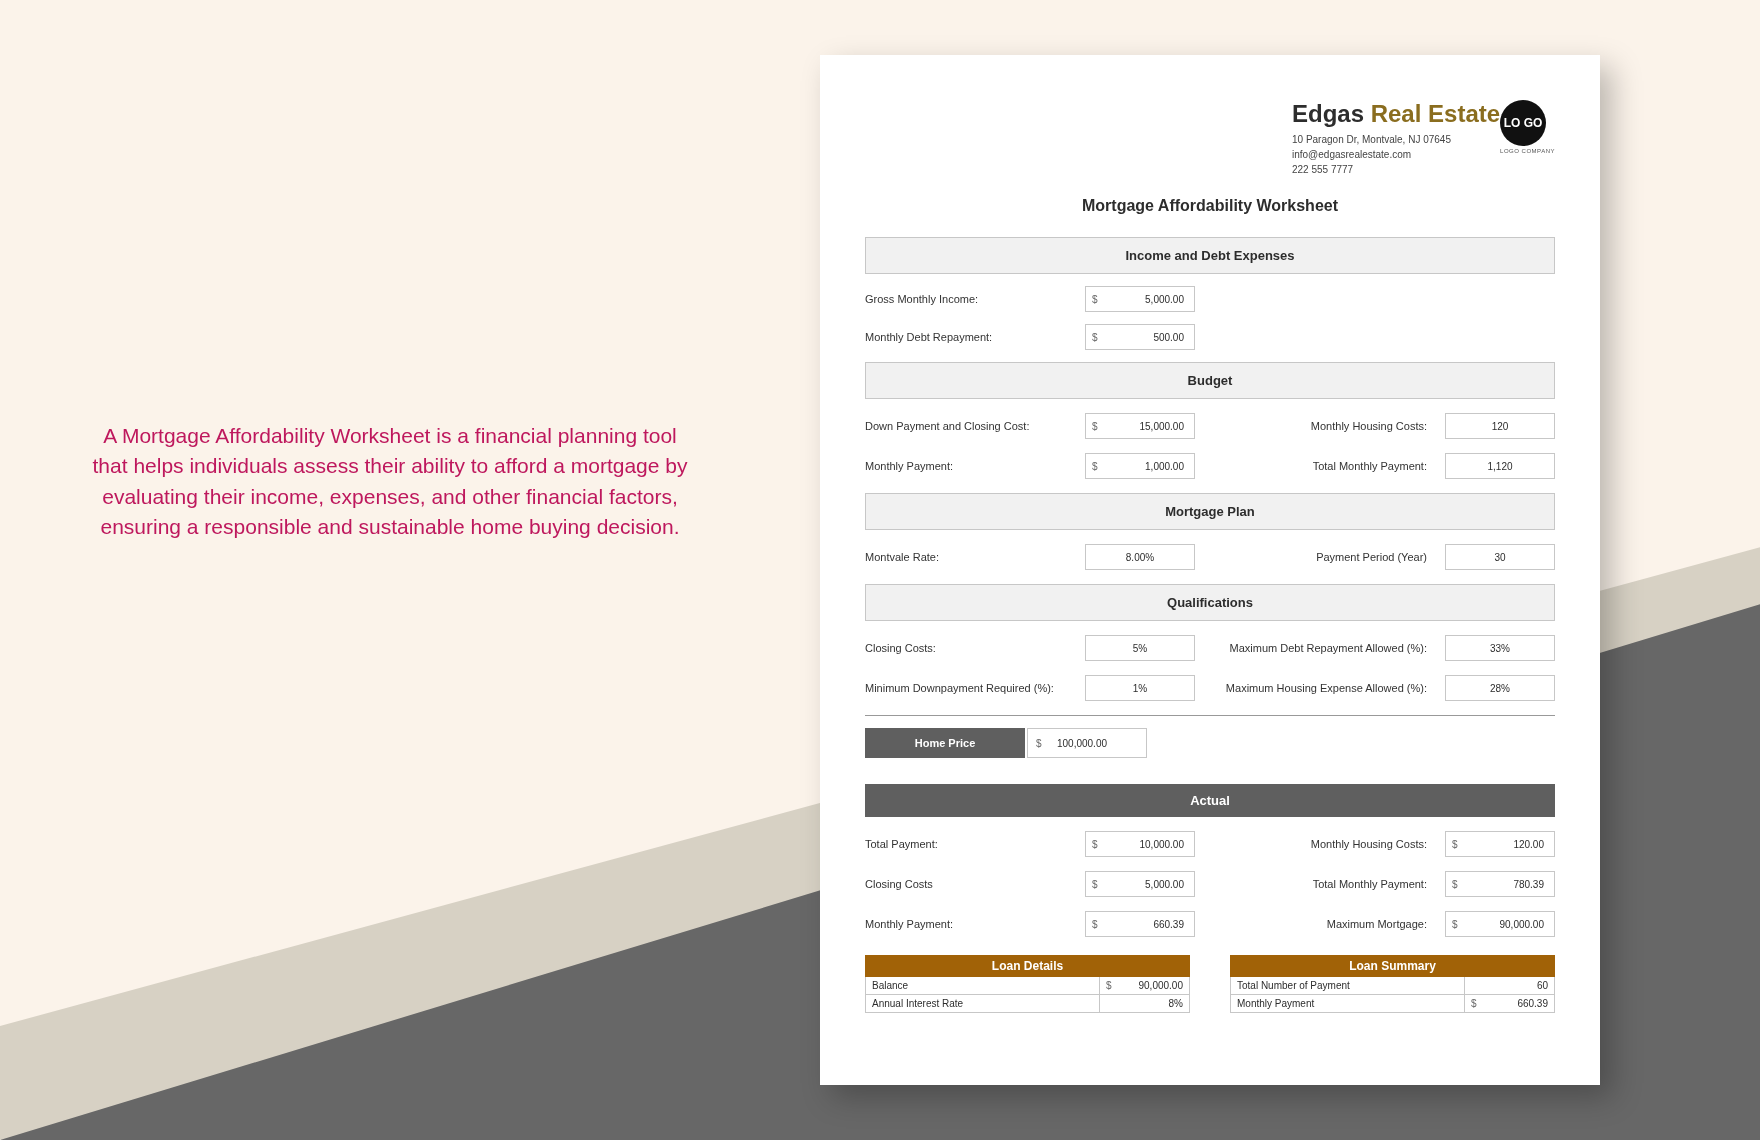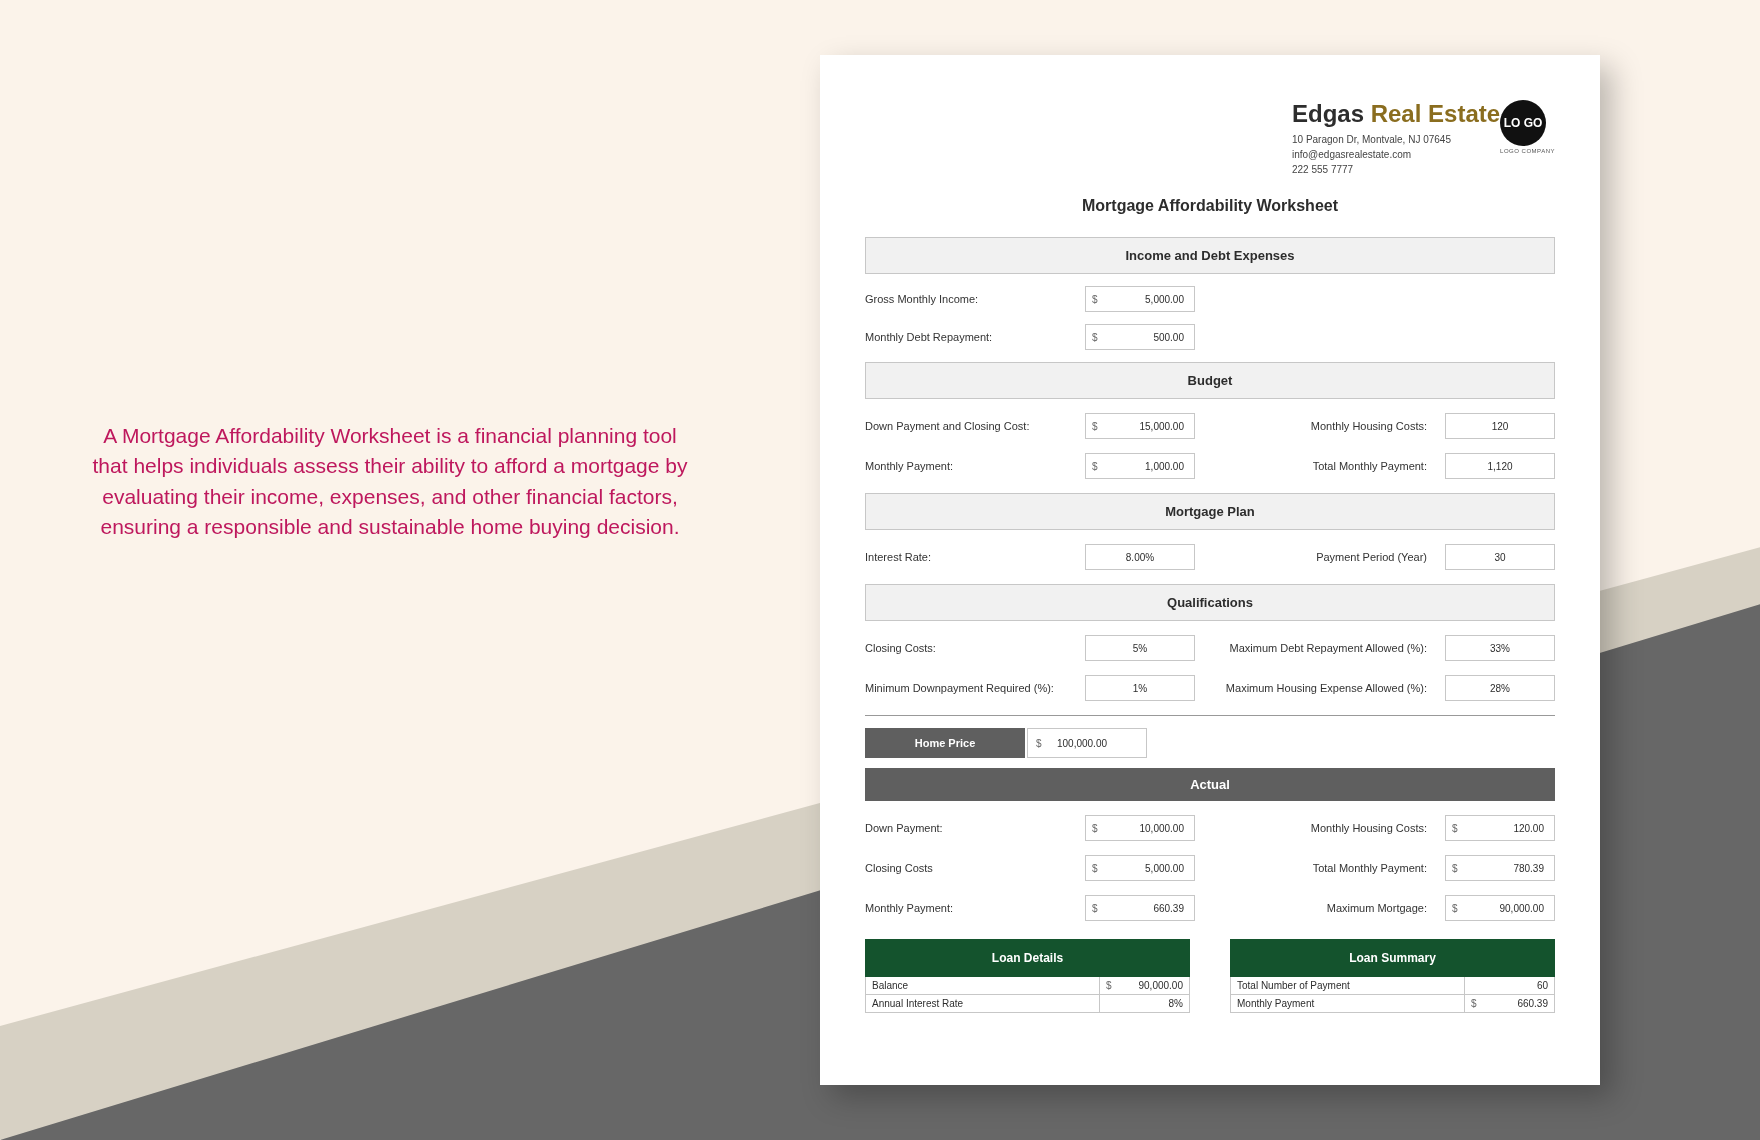--- a/index.html
+++ b/index.html
@@ -89,25 +89,25 @@
   width: 160px; height: 30px; font-size: 11px;
 }
 .home-val {
   border: 1px solid #c7c7c7; height: 30px; width: 120px;
   display:flex;align-items:center;position:relative;font-size:10px;
 }
 .home-val::before { content:"$"; position:absolute; left:8px; color:#666; }
 .home-val .v { flex:1; text-align:center; padding-right:10px; }
 .dark-bar {
   background: #5f5f5f; color:#fff; text-align:center; font-weight:700;
-  padding: 9px 0; font-size: 13px; margin-top: 10px;
+  padding: 9px 0; font-size: 13px; margin-top: 26px;
 }
 .tables { display:flex; gap: 40px; margin-top: 18px; }
 .tbl { flex:1; }
-.tbl-hd { background:#14532d;color:#fff;text-align:center;font-weight:700;padding:12px 0;font-size:12px; }
+.tbl-hd { background:#a16207;color:#fff;text-align:center;font-weight:700;padding:4px 0;font-size:12px; }
 .tbl-row { display:flex; border:1px solid #c7c7c7; border-top:0; }
 .tbl-row:first-of-type { border-top:1px solid #c7c7c7; }
 .tbl-row .c1 { flex:1; padding: 3px 6px; font-size:10px; }
 .tbl-row .c2 { width:90px; border-left:1px solid #c7c7c7; padding:3px 6px; text-align:right; font-size:10px; position:relative; }
 .tbl-row .c2.cur::before { content:"$"; position:absolute; left:6px; color:#666; }
 </style>
 </head>
 <body>
 
 <div class="diag-beige"></div>
@@ -172,21 +172,21 @@
         <span class="v">1,000.00</span>
       </div>
     <span class="lbl lbl-right">Total Monthly Payment:</span>
     <div class="valbox center">
         <span class="v">1,120</span>
       </div>
   </div>
 
   <div class="sec-bar">Mortgage Plan</div>
   <div class="row2">
-    <span class="lbl">Interest Rate:</span>
+    <span class="lbl">Montvale Rate:</span>
     <div class="valbox center">
         <span class="v">8.00%</span>
       </div>
     <span class="lbl lbl-right">Payment Period (Year)</span>
     <div class="valbox center">
         <span class="v">30</span>
       </div>
   </div>
 
   <div class="sec-bar">Qualifications</div>
@@ -216,21 +216,21 @@
   <div class="home-row">
     <div class="home-lab">Home Price</div>
     <div class="home-val">
         <span class="v">100,000.00</span>
       </div>
   </div>
 
   <div class="dark-bar">Actual</div>
 
   <div class="row2">
-    <span class="lbl">Down Payment:</span>
+    <span class="lbl">Total Payment:</span>
     <div class="valbox currency">
         <span class="v">10,000.00</span>
       </div>
     <span class="lbl lbl-right">Monthly Housing Costs:</span>
     <div class="valbox currency">
         <span class="v">120.00</span>
       </div>
   </div>
   <div class="row2">
     <span class="lbl">Closing Costs</span>

